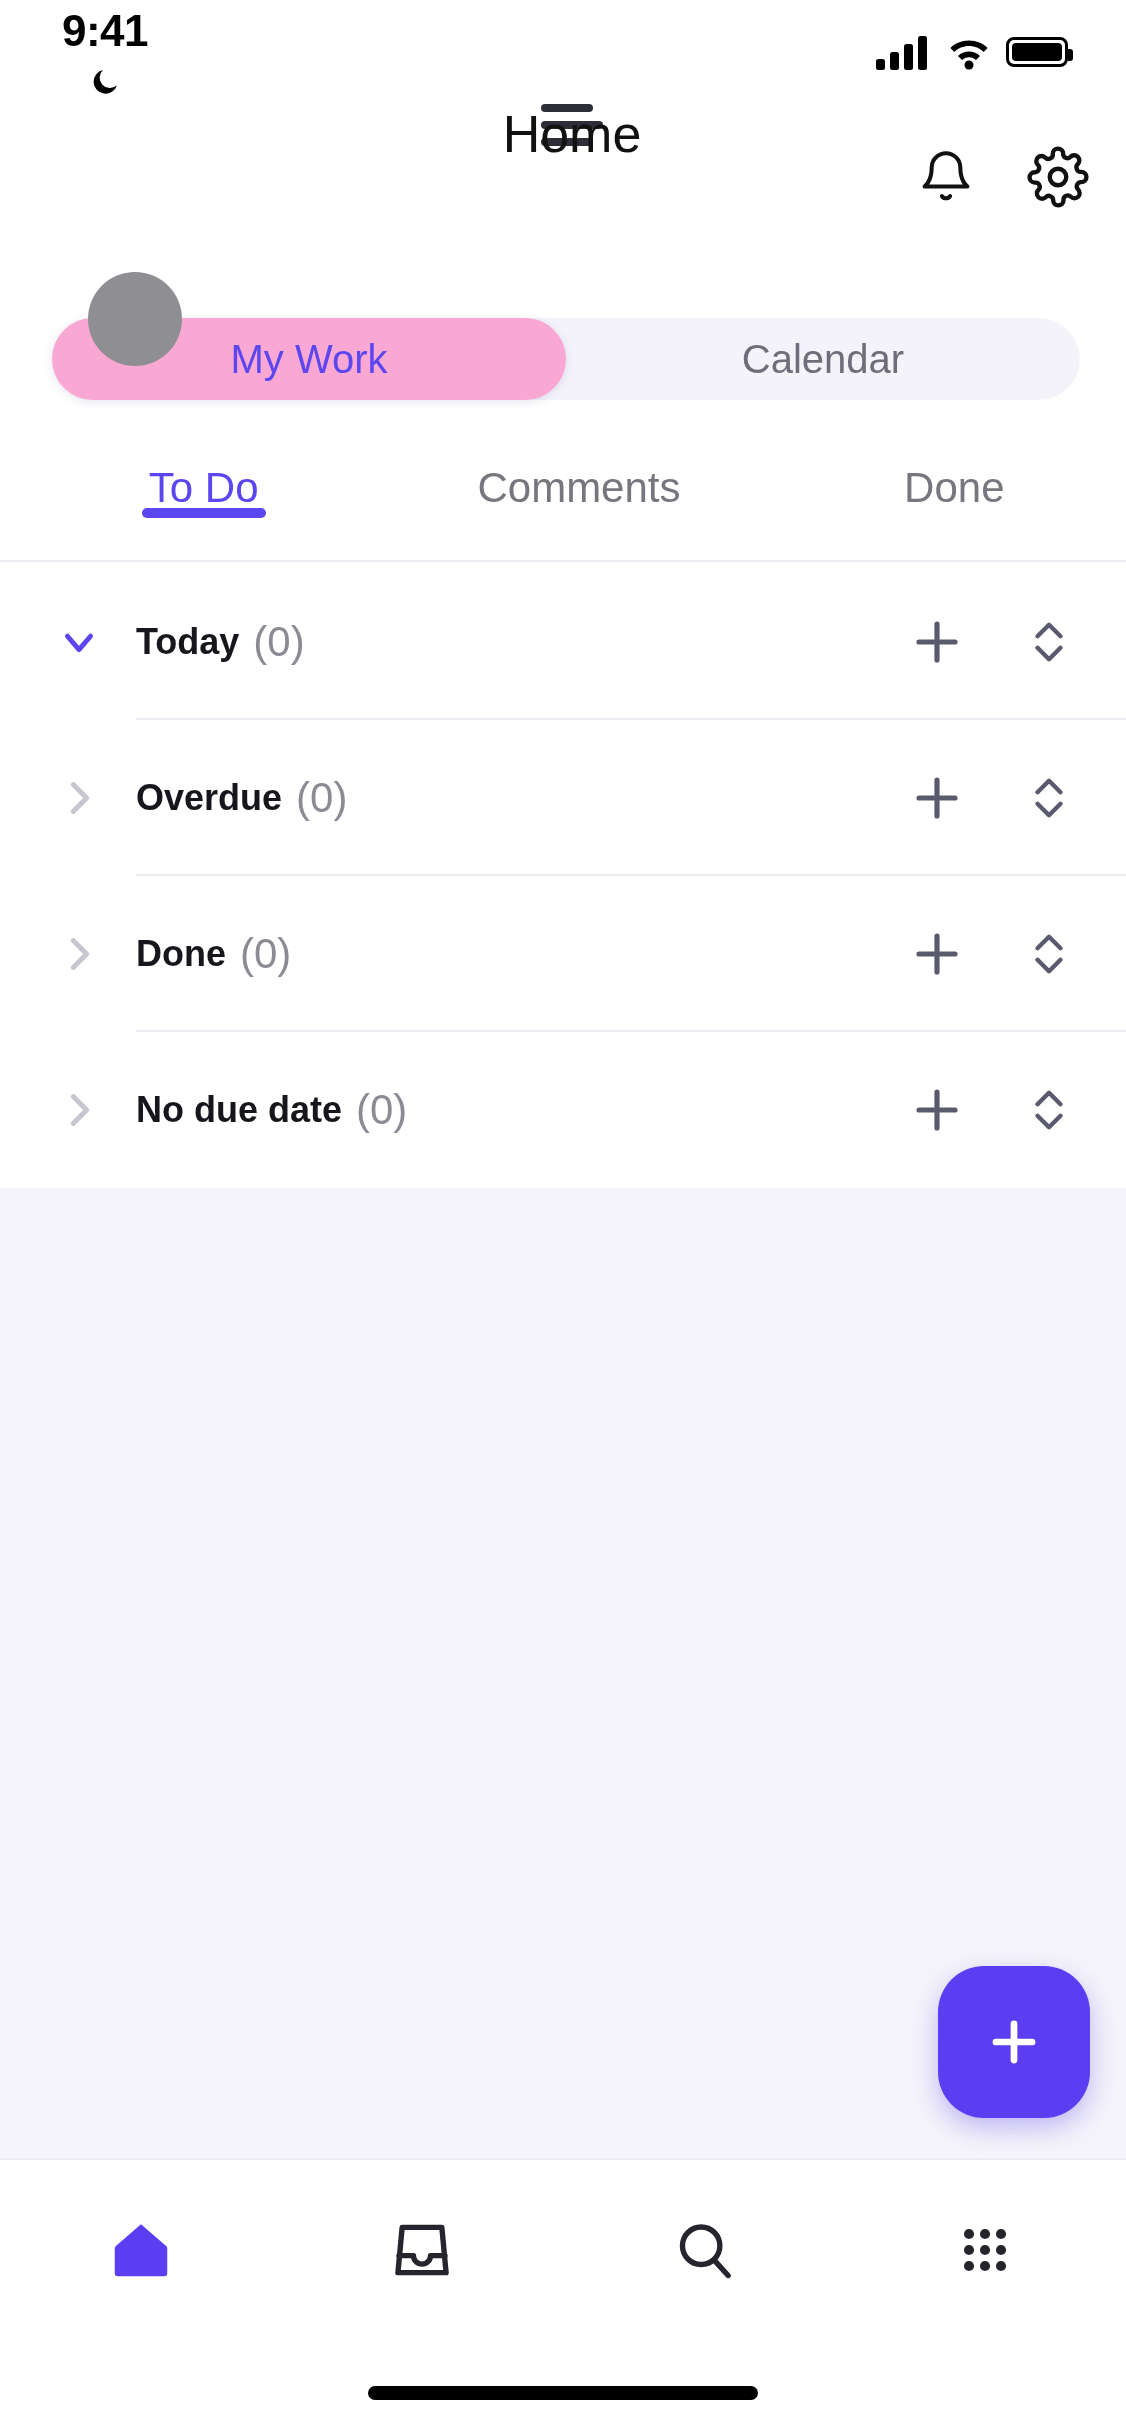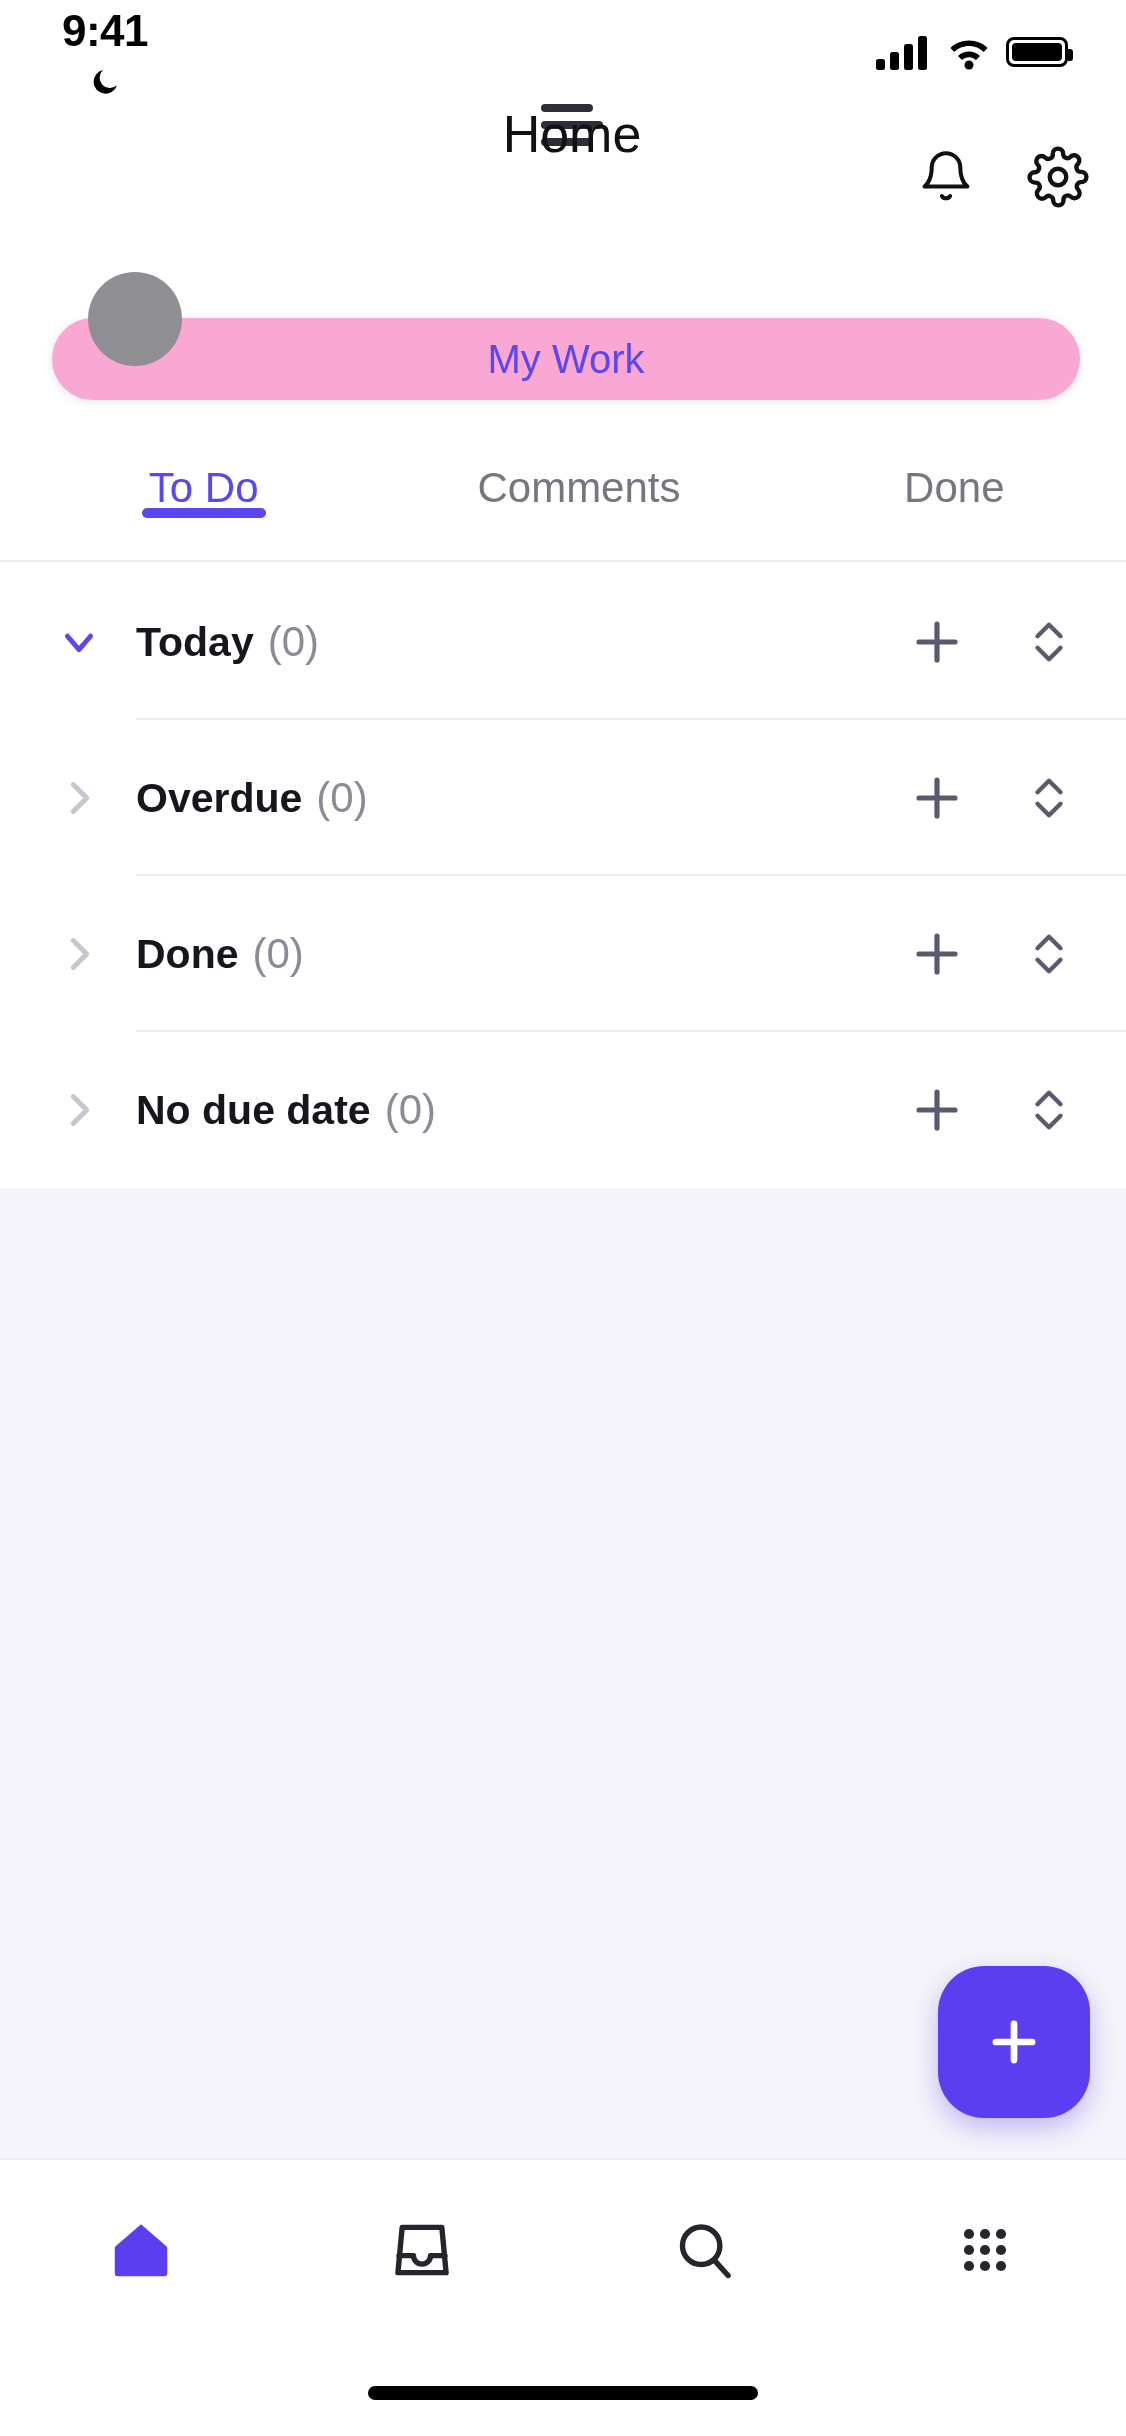--- a/index.html
+++ b/index.html
@@ -87,21 +87,21 @@
   .section-list{ position:absolute; top:564px; left:0; width:1126px; }
   .section-row{
     position:relative; height:156px; display:flex; align-items:center;
     padding:0 46px 0 52px;
   }
   .section-row .divider{
     position:absolute; bottom:0; left:136px; right:0; height:2px; background:#ececf2;
   }
   .section-row:last-child .divider{ display:none; }
   .chev{ width:54px; display:flex; align-items:center; justify-content:center; cursor:pointer;}
-  .sec-title{ font-size:41px; font-weight:700; color:#16161c; margin-left:30px; }
+  .sec-title{ font-size:36px; font-weight:700; color:#16161c; margin-left:30px; }
   .sec-count{ font-size:42px; color:#8b8b95; margin-left:14px; }
   .row-actions{ margin-left:auto; display:flex; align-items:center; gap:50px; }
   .icon-btn{ width:62px; height:62px; display:flex; align-items:center; justify-content:center; cursor:pointer;}
 
   
   .empty-area{
     position:absolute; top:1188px; left:0; width:1126px; height:970px;
     background:#f4f4fa;
   }
 
@@ -172,20 +172,23 @@
         <circle cx="12" cy="12" r="3.2"></circle>
         <path d="M19.4 15a1.6 1.6 0 0 0 .33 1.77l.06.06a2 2 0 1 1-2.83 2.83l-.06-.06a1.6 1.6 0 0 0-1.77-.33 1.6 1.6 0 0 0-1 1.47V21a2 2 0 1 1-4 0v-.11a1.6 1.6 0 0 0-1.05-1.46 1.6 1.6 0 0 0-1.77.33l-.06.06a2 2 0 1 1-2.83-2.83l.06-.06a1.6 1.6 0 0 0 .33-1.77 1.6 1.6 0 0 0-1.47-1H3a2 2 0 1 1 0-4h.11a1.6 1.6 0 0 0 1.46-1.05 1.6 1.6 0 0 0-.33-1.77l-.06-.06a2 2 0 1 1 2.83-2.83l.06.06a1.6 1.6 0 0 0 1.77.33H9a1.6 1.6 0 0 0 1-1.47V3a2 2 0 1 1 4 0v.11a1.6 1.6 0 0 0 1 1.47 1.6 1.6 0 0 0 1.77-.33l.06-.06a2 2 0 1 1 2.83 2.83l-.06.06a1.6 1.6 0 0 0-.33 1.77V9a1.6 1.6 0 0 0 1.47 1H21a2 2 0 1 1 0 4h-.11a1.6 1.6 0 0 0-1.47 1z"></path>
       </svg>
     </div>
   </div>
 </div>
 
 <div class="segment-wrap">
   <div class="segment active">
     <span>My Work</span>
+  </div>
+  <div class="segment">
+    <span>Calendar</span>
   </div>
 </div>
 <div class="avatar"></div>
 
 <div class="tabs">
   <div class="tab active">
     <span>To Do</span>
   </div>
   <div class="tab">
     <span>Comments</span>

